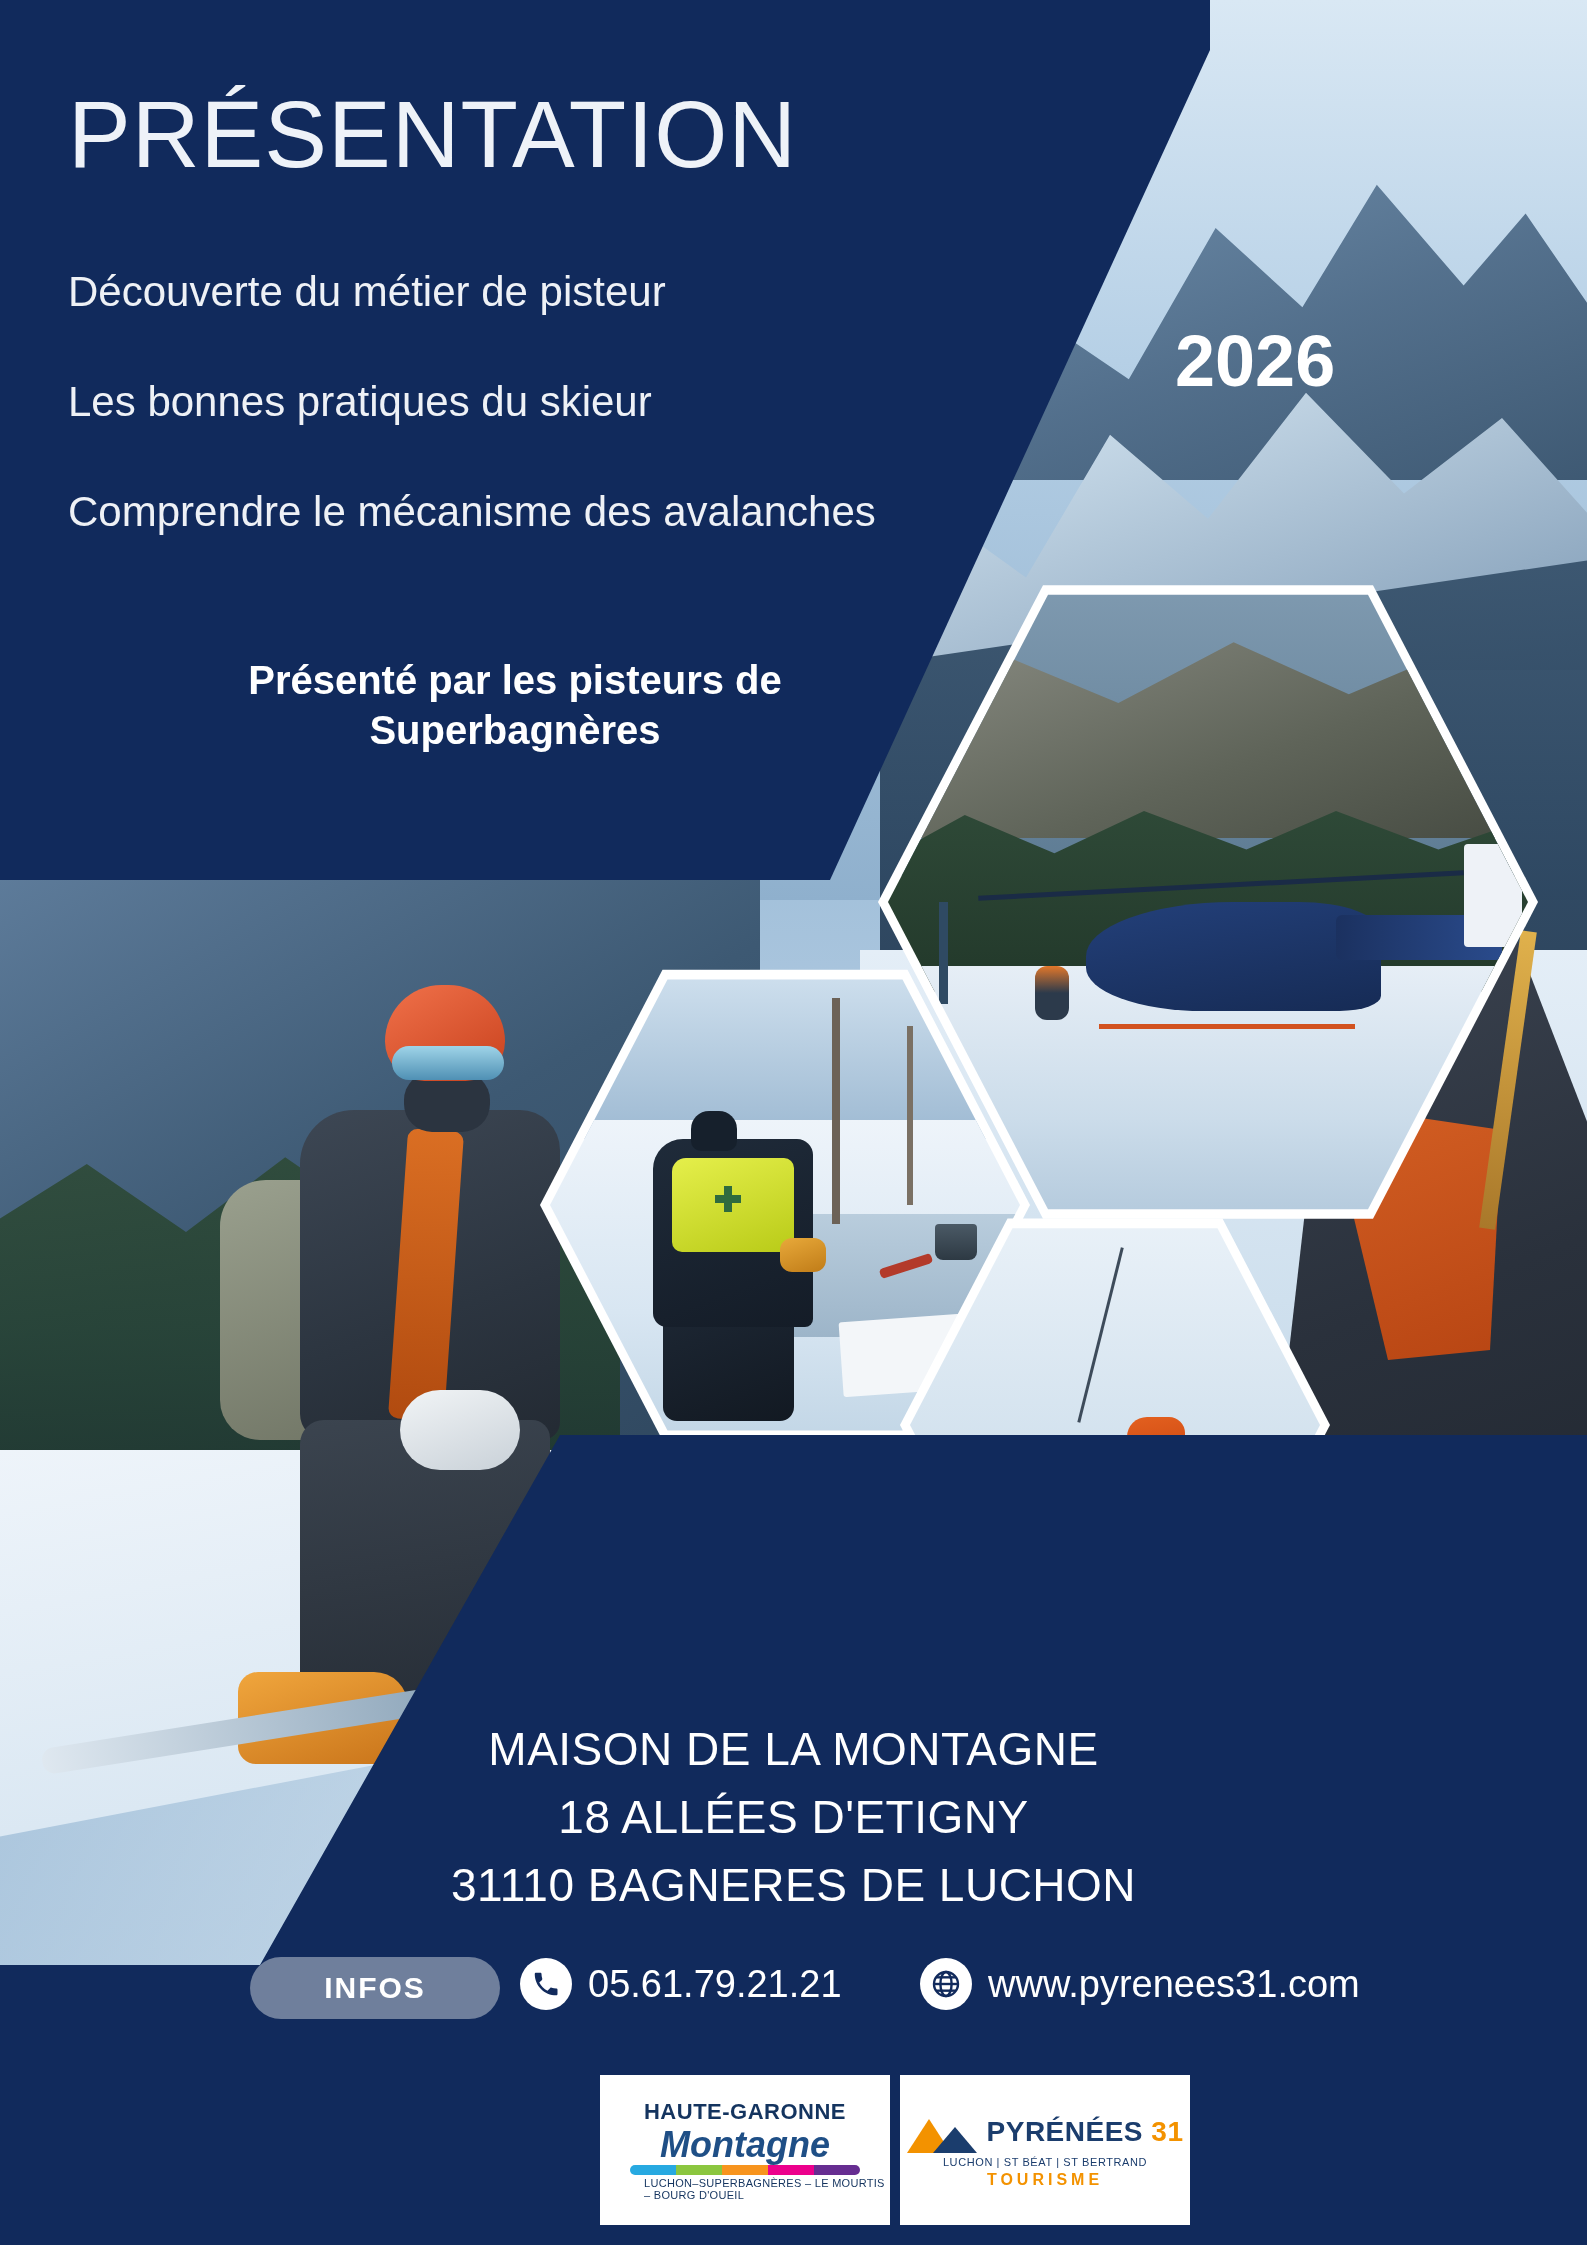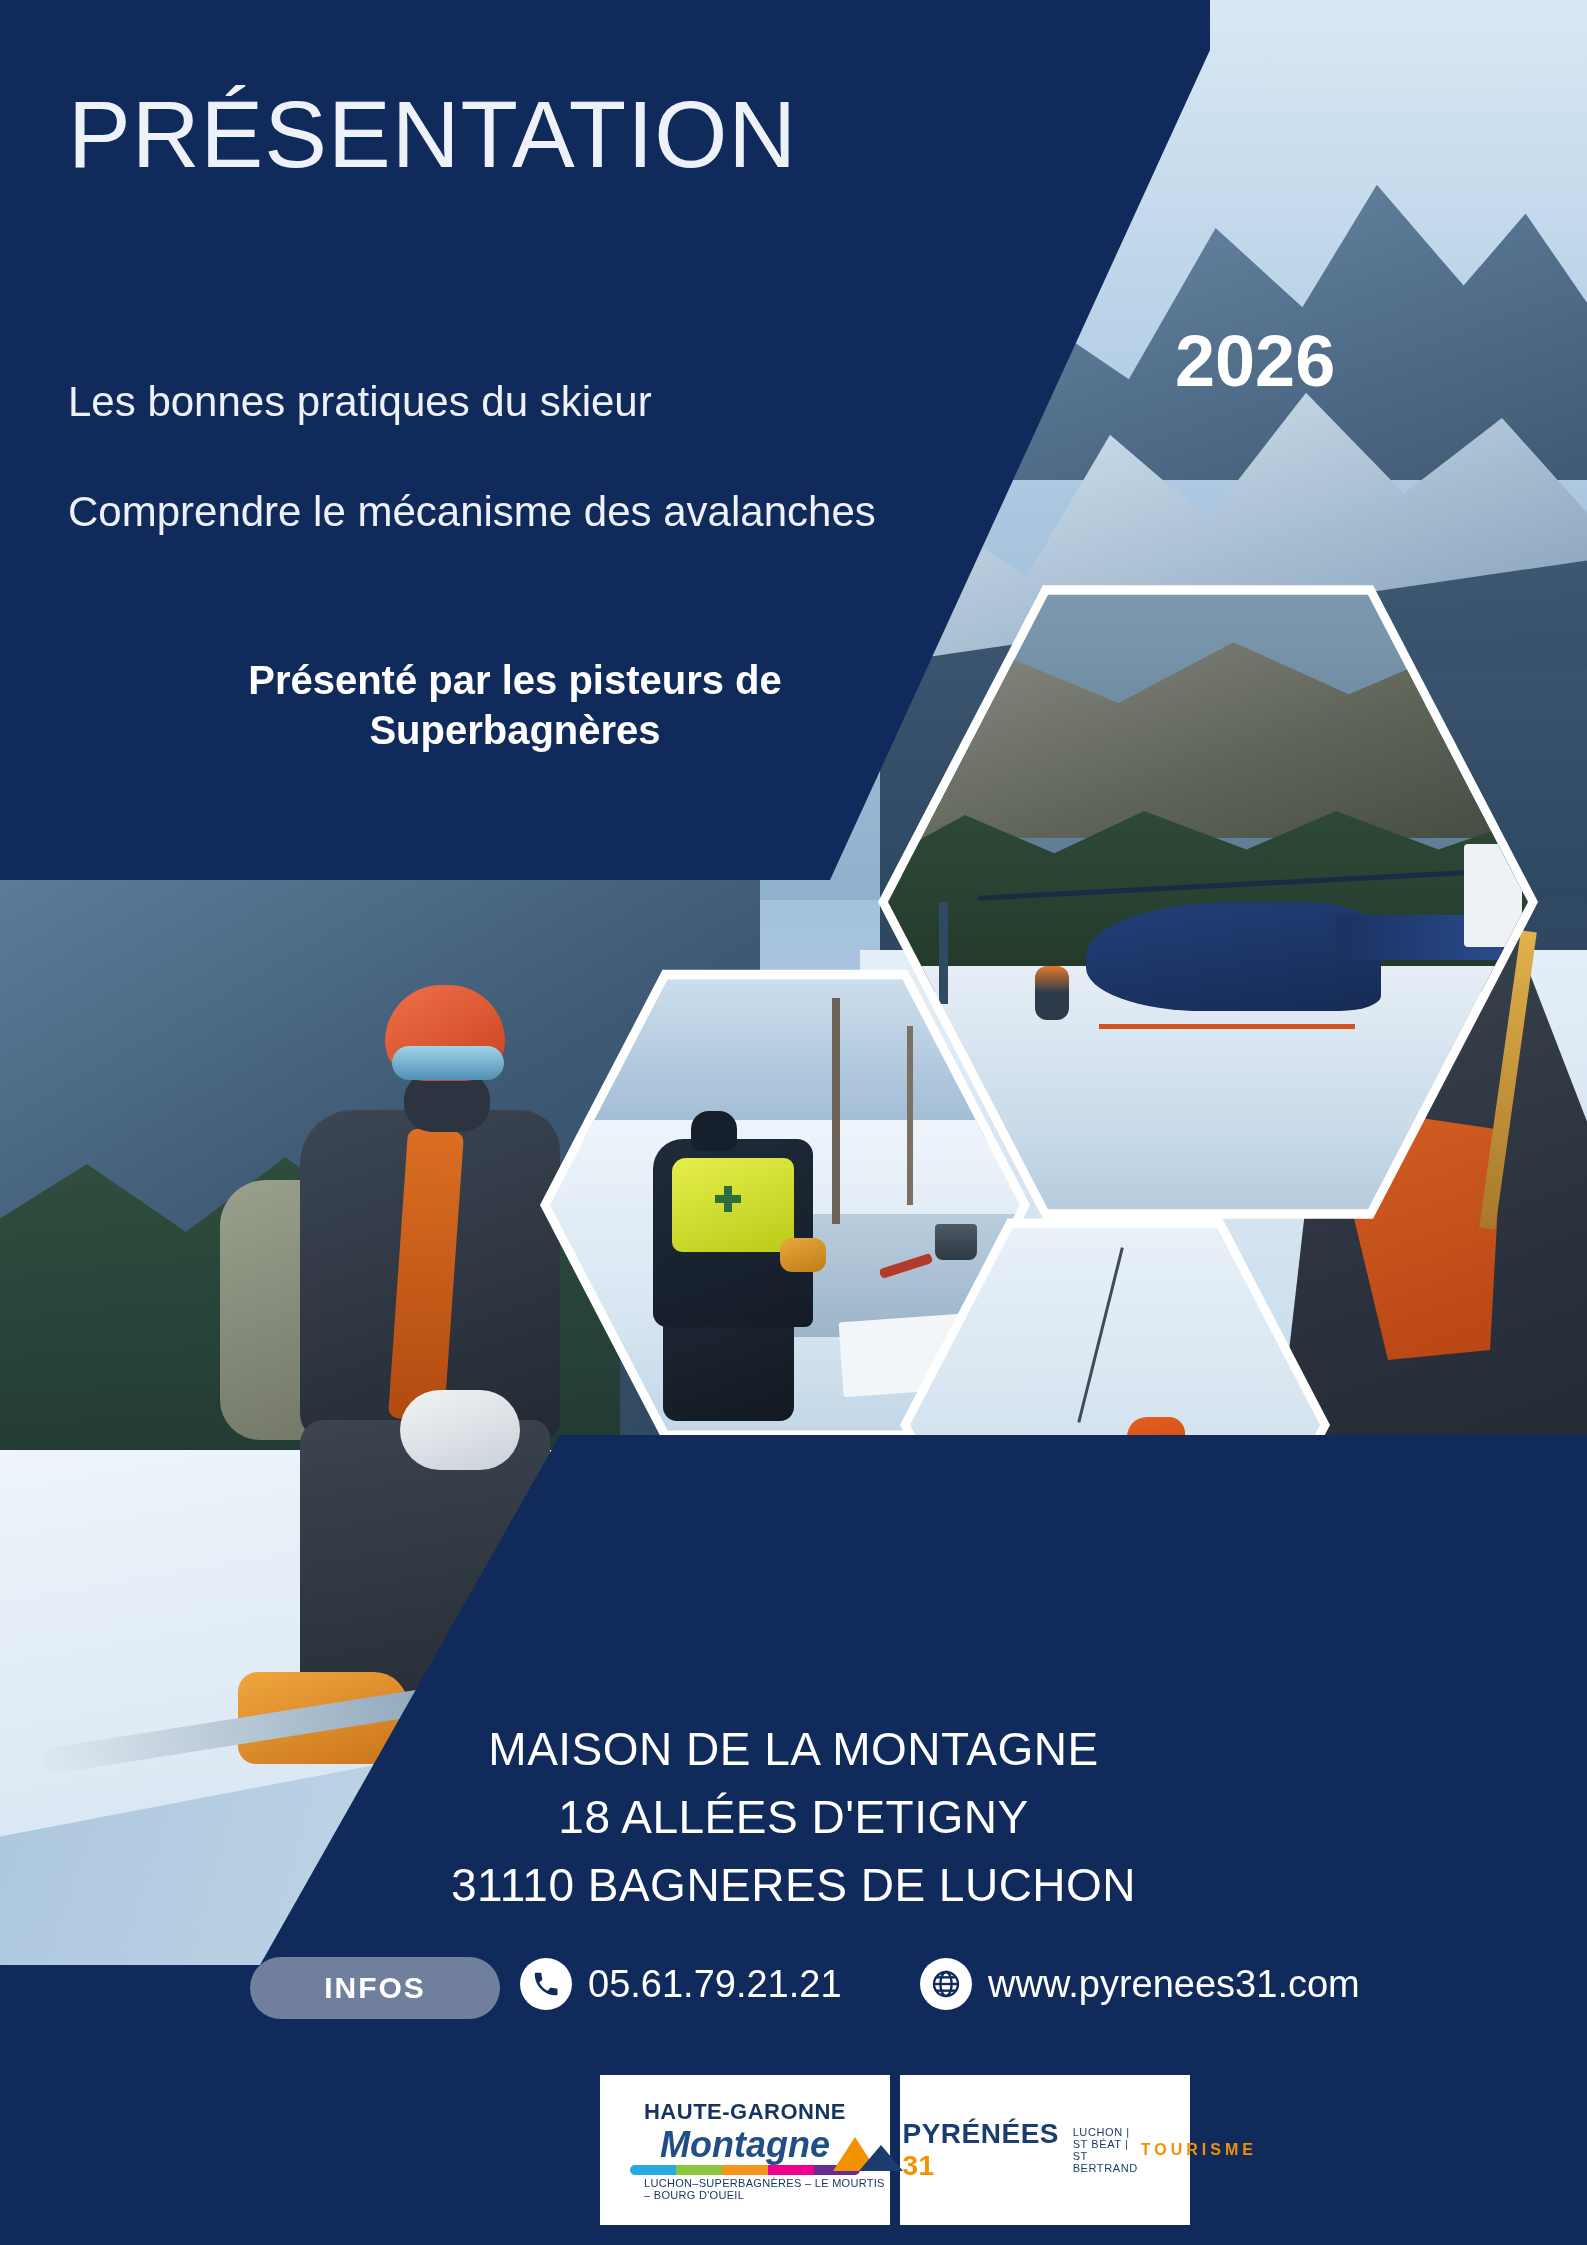--- a/index.html
+++ b/index.html
@@ -287,21 +287,21 @@
   }
   .hg-top { font-size: 22px; font-weight: bold; color: #14345f; letter-spacing: .5px; }
   .hg-mont { font-size: 36px; font-weight: bold; color: #1f4f86; font-style: italic; line-height: 1; }
   .hg-wave { width: 230px; height: 10px;
     background: linear-gradient(90deg,#27a9e1 0 20%, #8bc63f 20% 40%, #f7941e 40% 60%, #ec008c 60% 80%, #662d91 80% 100%);
     border-radius: 6px; }
   .hg-sub { font-size: 11px; color: #14345f; letter-spacing: .3px; margin-left: 44px; }
 
   .logo-p31 {
     position: absolute; left: 900px; top: 2075px; width: 290px; height: 150px;
-    background: #ffffff; display: flex; flex-direction: row;
+    background: #ffffff; display: flex; flex-direction: column;
     align-items: center; justify-content: center; gap: 3px;
   }
   .p31-main { display: flex; align-items: center; gap: 10px; }
   .p31-mark { width: 70px; height: 42px; position: relative; }
   .p31-mark .m1, .p31-mark .m2 {
     position: absolute; bottom: 0; width: 0; height: 0; border-style: solid;
   }
   .p31-mark .m1 { left: 0; border-width: 0 22px 34px 22px; border-color: transparent transparent #f39200 transparent; }
   .p31-mark .m2 { left: 26px; border-width: 0 22px 26px 22px; border-color: transparent transparent #1b3d6d transparent; }
   .p31-text { font-size: 28px; font-weight: bold; color: #1b3d6d; letter-spacing: .5px; }
@@ -334,20 +334,21 @@
   <div class="sk-glove"></div>
   <div class="sk-head"></div>
   <div class="sk-helmet"></div>
   <div class="sk-visor"></div>
   <div class="sk-boot"></div>
   <div class="sk-ski"></div>
 
   <div class="header-panel"></div>
   <h1 class="poster-title">PRÉSENTATION</h1>
   <div class="year-badge">2026</div>
+  <div class="bullet b1">Découverte du métier de pisteur</div>
   <div class="bullet b2">Les bonnes pratiques du skieur</div>
   <div class="bullet b3">Comprendre le mécanisme des avalanches</div>
   <div class="presenter">Présenté par les pisteurs de Superbagnères</div>
 
   <div class="hex hex-heli">
     <div class="hex-inner">
       <div class="heli-sky"></div>
       <div class="heli-rock"></div>
       <div class="heli-forest"></div>
       <div class="heli-snow"></div>

